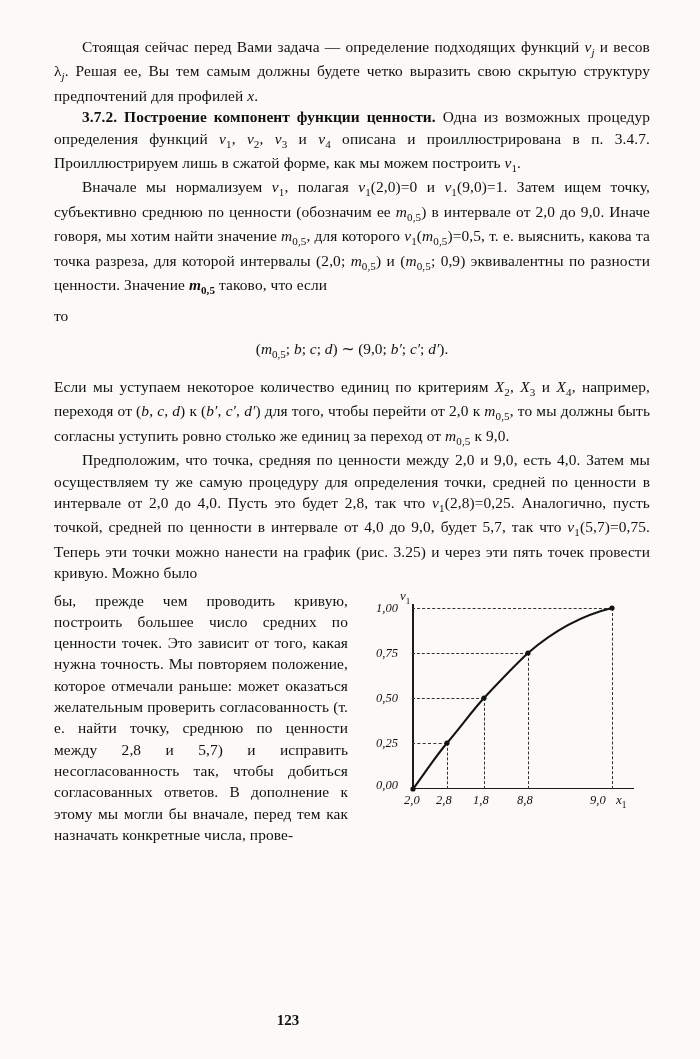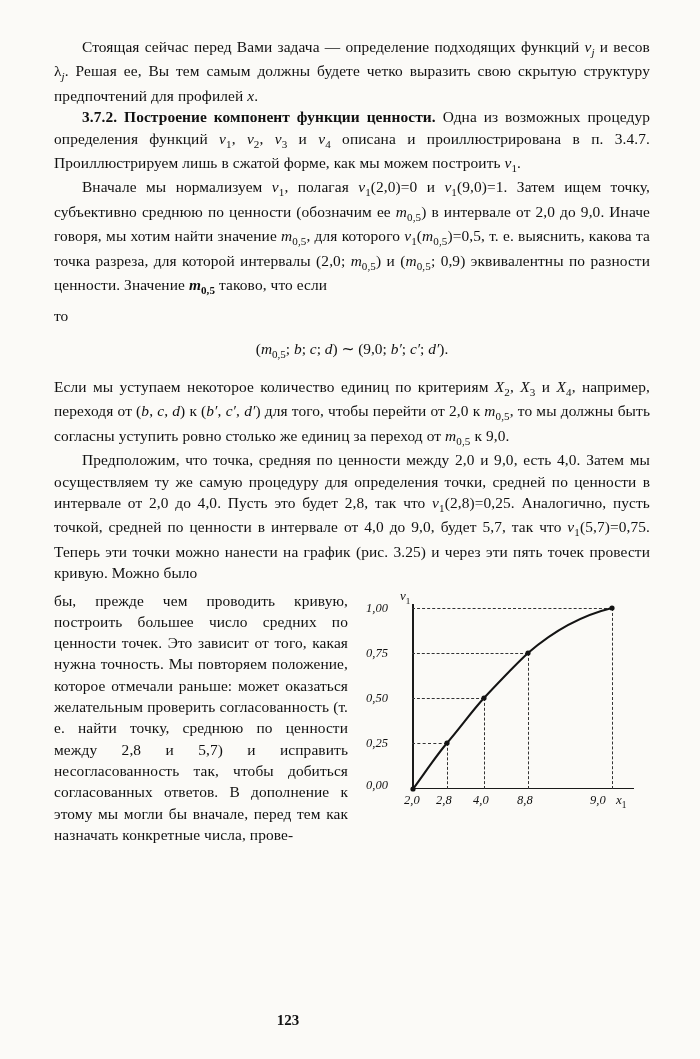--- a/index.html
+++ b/index.html
@@ -111,21 +111,21 @@
     position: absolute;
     left: 252px;
     top: 198px;
     font-style: italic;
     font-size: 13px;
   }
   .ytick {
     position: absolute;
     left: 2px;
     width: 42px;
-    text-align: left;
+    text-align: center;
     font-style: italic;
     font-size: 12.5px;
   }
   .xtick {
     position: absolute;
     top: 199px;
     font-style: italic;
     font-size: 12.5px;
   }
   .gridh {
@@ -222,21 +222,21 @@
           <div class="gridh" style="top:104px; width:72px"></div>
           <div class="gridh" style="top:149px; width:35px"></div>
 
           <div class="gridv" style="left:83px; top:149px; height:46px"></div>
           <div class="gridv" style="left:120px; top:104px; height:91px"></div>
           <div class="gridv" style="left:164px; top:59px; height:136px"></div>
           <div class="gridv" style="left:248px; top:14px; height:181px"></div>
 
           <div class="xtick" style="left:40px">2,0</div>
           <div class="xtick" style="left:72px">2,8</div>
-          <div class="xtick" style="left:109px">4,0</div>
+          <div class="xtick" style="left:109px">1,8</div>
           <div class="xtick" style="left:153px">8,8</div>
           <div class="xtick" style="left:226px">9,0</div>
 
           <svg class="curve-svg" viewBox="0 0 286 222">
             <path d="M 49 195 C 60 180, 72 162, 83 149 C 96 134, 108 117, 120 104 C 135 88, 150 72, 164 59 C 186 40, 215 22, 248 14" fill="none" stroke="#141414" stroke-width="2.1" stroke-linecap="round"></path>
             <circle cx="49" cy="195" r="2.6" fill="#141414"></circle>
             <circle cx="83" cy="149" r="2.6" fill="#141414"></circle>
             <circle cx="120" cy="104" r="2.6" fill="#141414"></circle>
             <circle cx="164" cy="59" r="2.6" fill="#141414"></circle>
             <circle cx="248" cy="14" r="2.6" fill="#141414"></circle>

